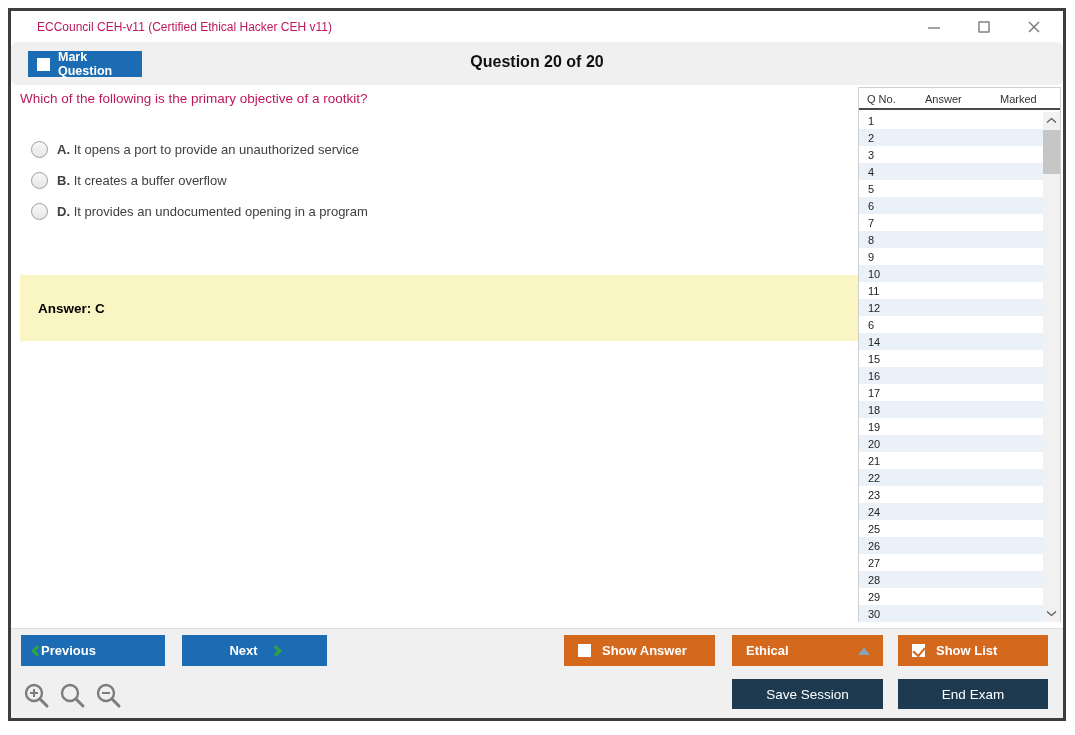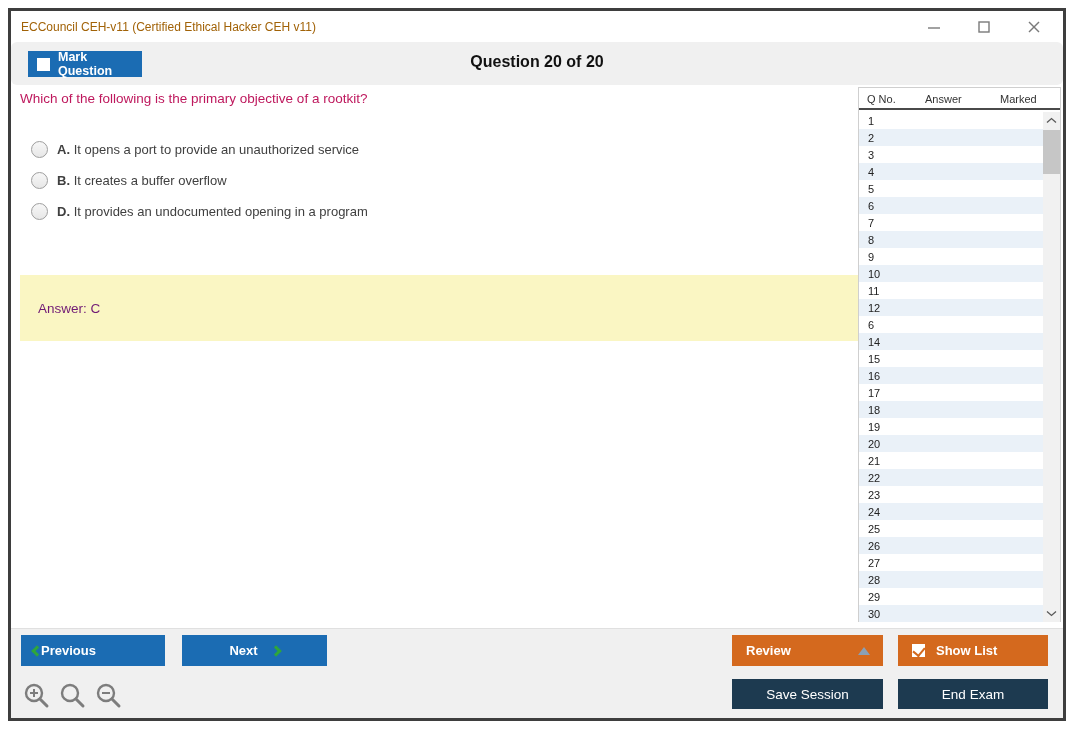--- a/index.html
+++ b/index.html
@@ -3,21 +3,21 @@
 <meta charset="utf-8">
 <style>
   * { margin:0; padding:0; box-sizing:border-box; }
   html,body { width:1075px; height:735px; background:#ffffff; font-family:"Liberation Sans", sans-serif; overflow:hidden; }
   .window {
     position:absolute; left:8px; top:8px; width:1058px; height:713px;
     background:#ffffff; border:3px solid #3e3e3e;
   }
   
   .titlebar { position:absolute; left:0; top:0; width:100%; height:31px; background:#ffffff; }
-  .title-text { position:absolute; left:10px; top:9px; font-size:12px; color:#a16207; }
+  .title-text { position:absolute; left:26px; top:9px; font-size:12px; color:#be185d; }
   .win-controls { position:absolute; right:18px; top:0; height:31px; display:flex; align-items:center; gap:28px; }
   .win-btn { width:22px; height:22px; display:flex; align-items:center; justify-content:center; color:#7a7a7a; font-size:15px; cursor:default; }
   .win-btn svg { display:block; }
   
   .headerbar { position:absolute; left:0; top:31px; width:100%; height:43px; background:#f0f0f0;border-radius:6px; }
   .mark-btn {
     position:absolute; left:17px; top:9px; width:114px; height:26px; background:#1b6cb3;
     color:#fff; font-size:12.5px; font-weight:bold; display:flex; align-items:center; gap:8px; padding-left:9px;
   }
   .checkbox { width:13px; height:13px; background:#fff; border:1px solid #fff; flex:0 0 auto; position:relative; }
@@ -32,21 +32,21 @@
   .option-row { position:relative; height:31px; display:flex; align-items:center; padding-left:11px; width:839px; margin-left:9px; }
   .option-row.highlighted { background:#9df6a2; }
   .radio { width:17px; height:17px; border-radius:50%; border:1px solid #9e9e9e; background:linear-gradient(#f7f7f7,#e7e7e7); margin-right:9px; flex:0 0 auto; }
   .option-label { font-size:13px; color:#404040; }
   .option-label b { font-weight:bold; }
   
   .answer-box {
     position:absolute; left:9px; top:264px; width:839px; height:66px; background:#faf6c3;
     display:flex; align-items:center; padding-left:18px;
   }
-  .answer-text { font-size:13.5px; font-weight:normal; color:#701a75; }
+  .answer-text { font-size:13.5px; font-weight:bold; color:#000000; }
   
   .qpanel { position:absolute; left:847px; top:76px; width:203px; height:535px; background:#fff; border:1px solid #cfcfcf; border-bottom:none; }
   .qpanel-header { position:absolute; left:0; top:0; width:100%; height:22px; background:#fff; border-bottom:2px solid #4a4a4a; font-size:11px; color:#333; }
   .col-qno { position:absolute; left:8px; top:5px; }
   .col-answer { position:absolute; left:66px; top:5px; }
   .col-marked { position:absolute; left:141px; top:5px; }
   .qrows { position:absolute; left:0; top:24px; width:185px; }
   .qrow { height:17px; font-size:11px; color:#222; display:flex; align-items:center; padding-left:9px; }
   .qrow:nth-child(even) { background:#eaf1f8; }
   
@@ -244,22 +244,26 @@
 
   <div class="bottombar">
     <div class="btn btn-blue btn-prev">
       <span class="chev chev-left"></span>
       <span>Previous</span>
     </div>
     <div class="btn btn-blue btn-next">
       <span>Next</span>
       <span class="chev chev-right"></span>
     </div>
+    <div class="btn btn-orange btn-show-answer">
+      <span class="checkbox"></span>
+      <span>Show Answer</span>
+    </div>
     <div class="btn btn-orange btn-review">
-      <span>Review</span>
+      <span>Ethical</span>
       <span class="tri-up"></span>
     </div>
     <div class="btn btn-orange btn-show-list">
       <span class="checkbox checked"></span>
       <span>Show List</span>
     </div>
     <div class="btn btn-navy btn-save">
       <span>Save Session</span>
     </div>
     <div class="btn btn-navy btn-end">

